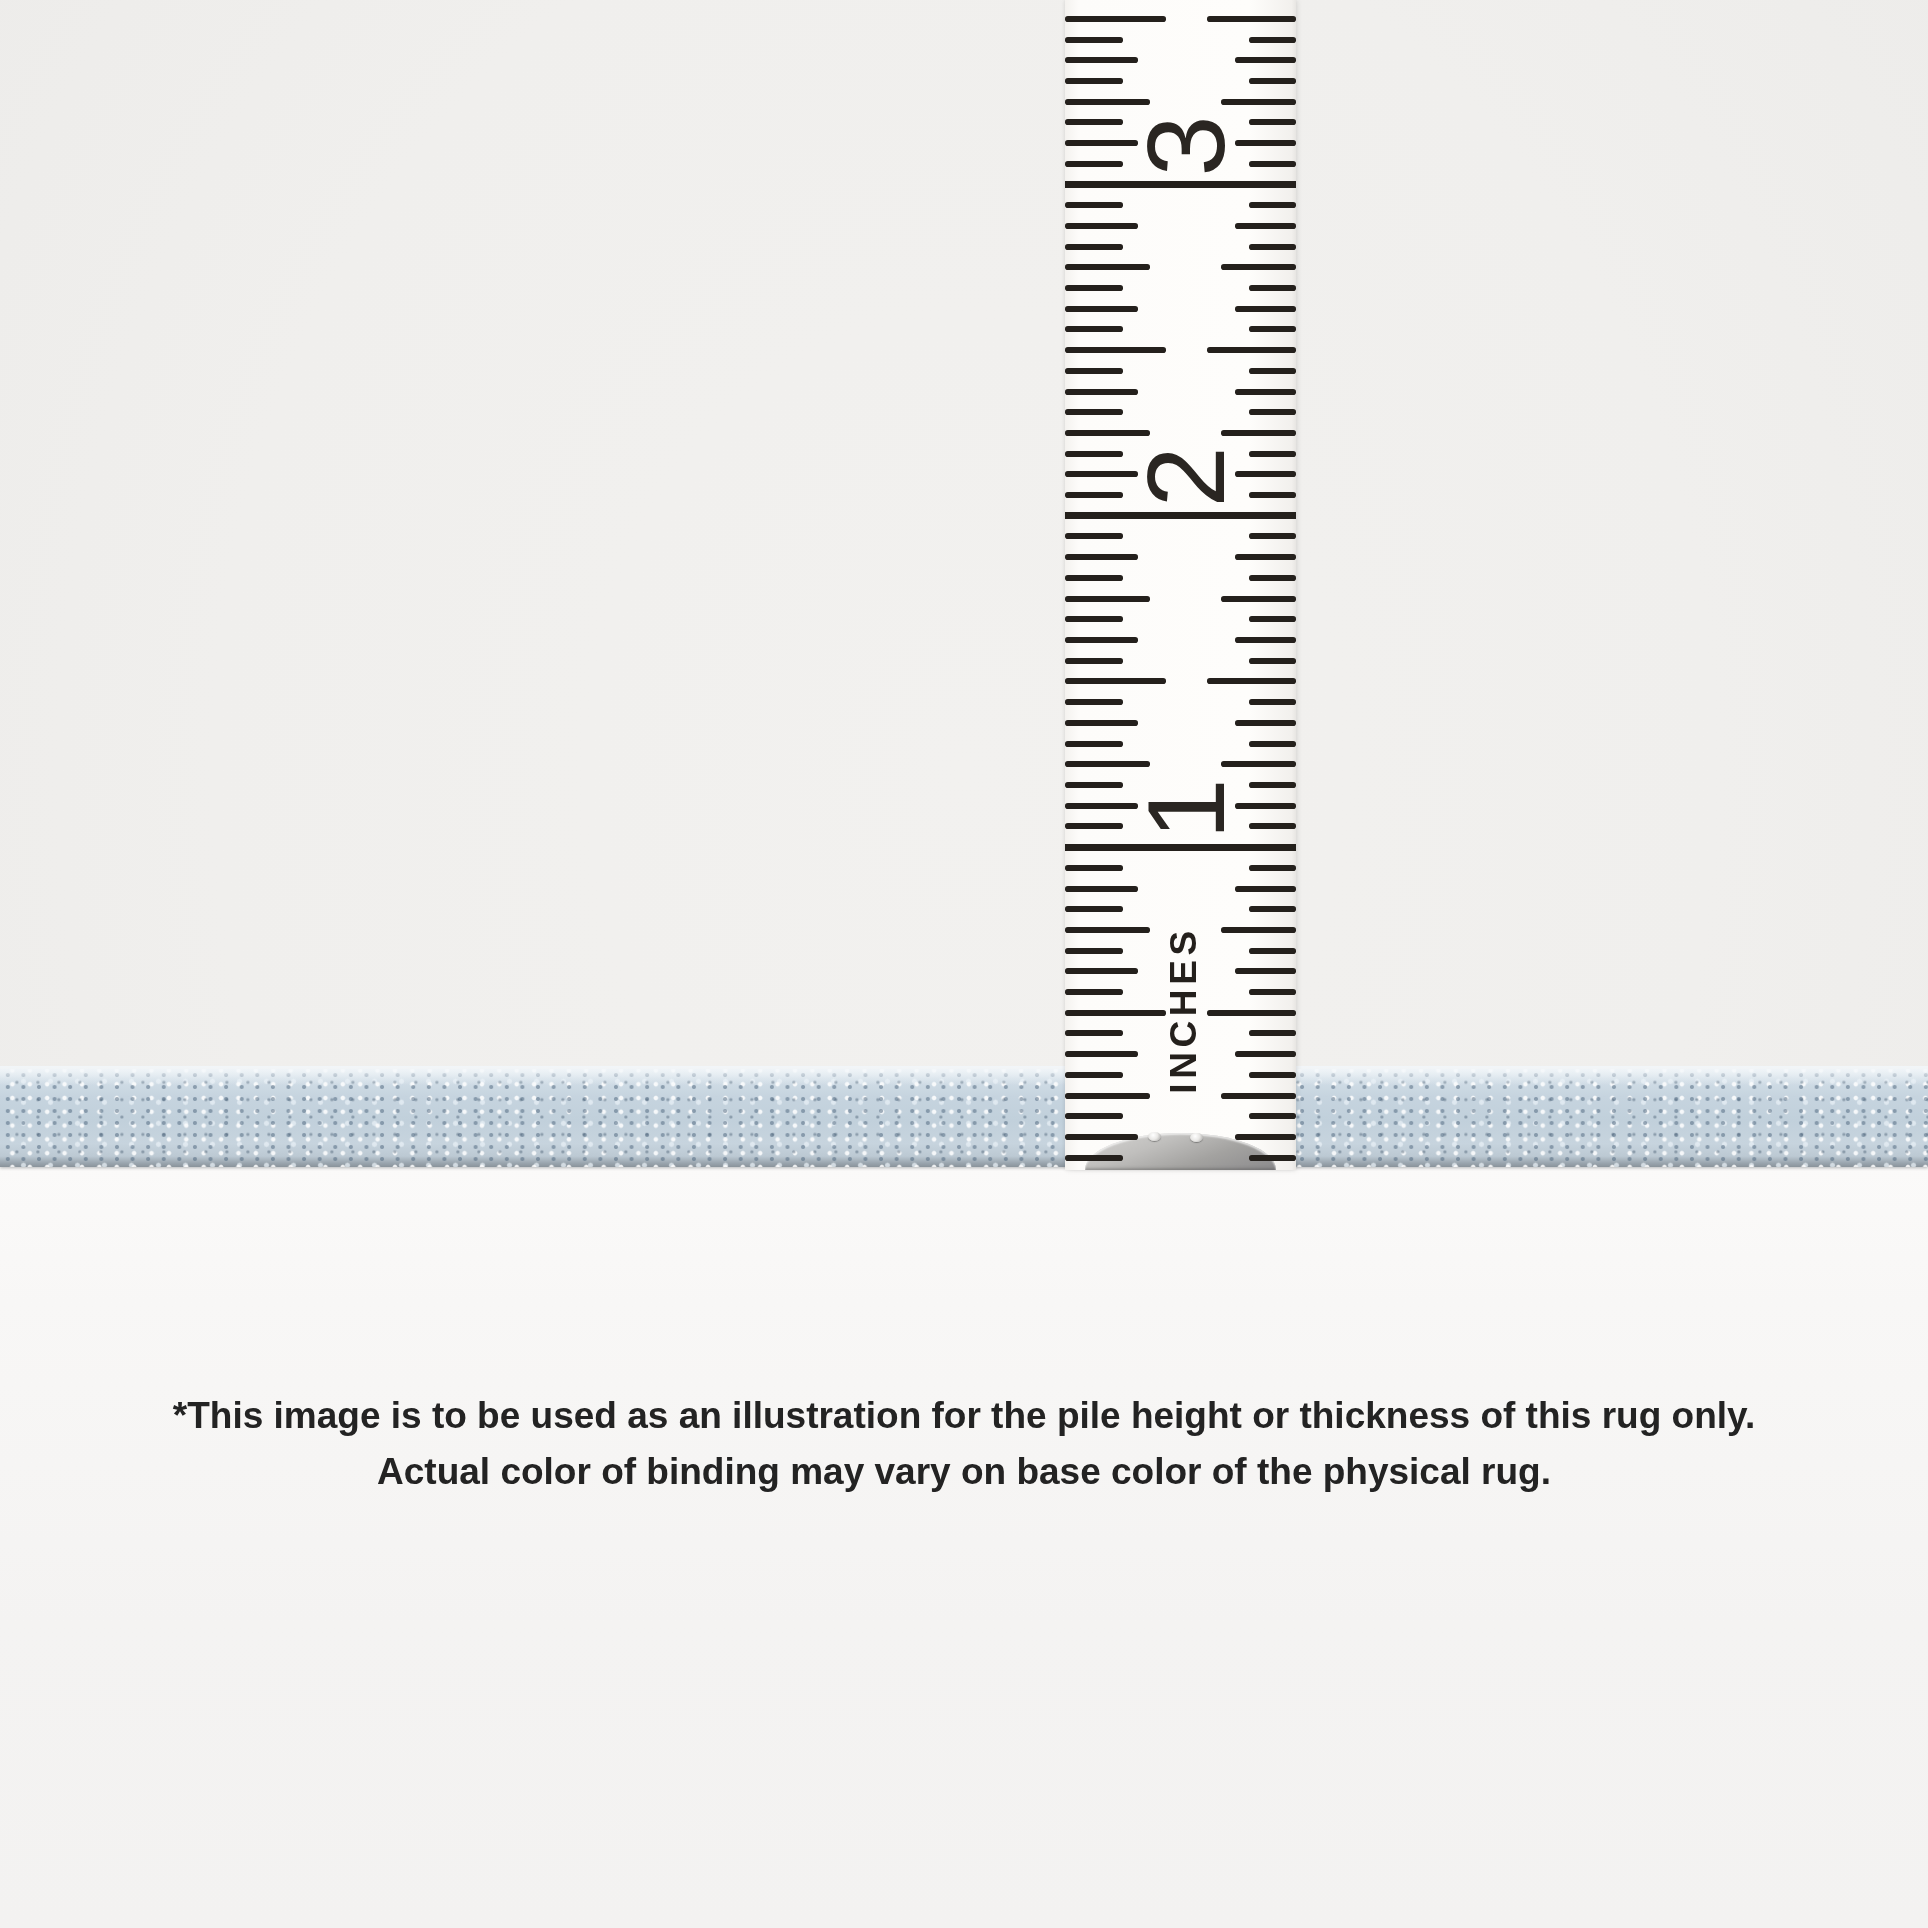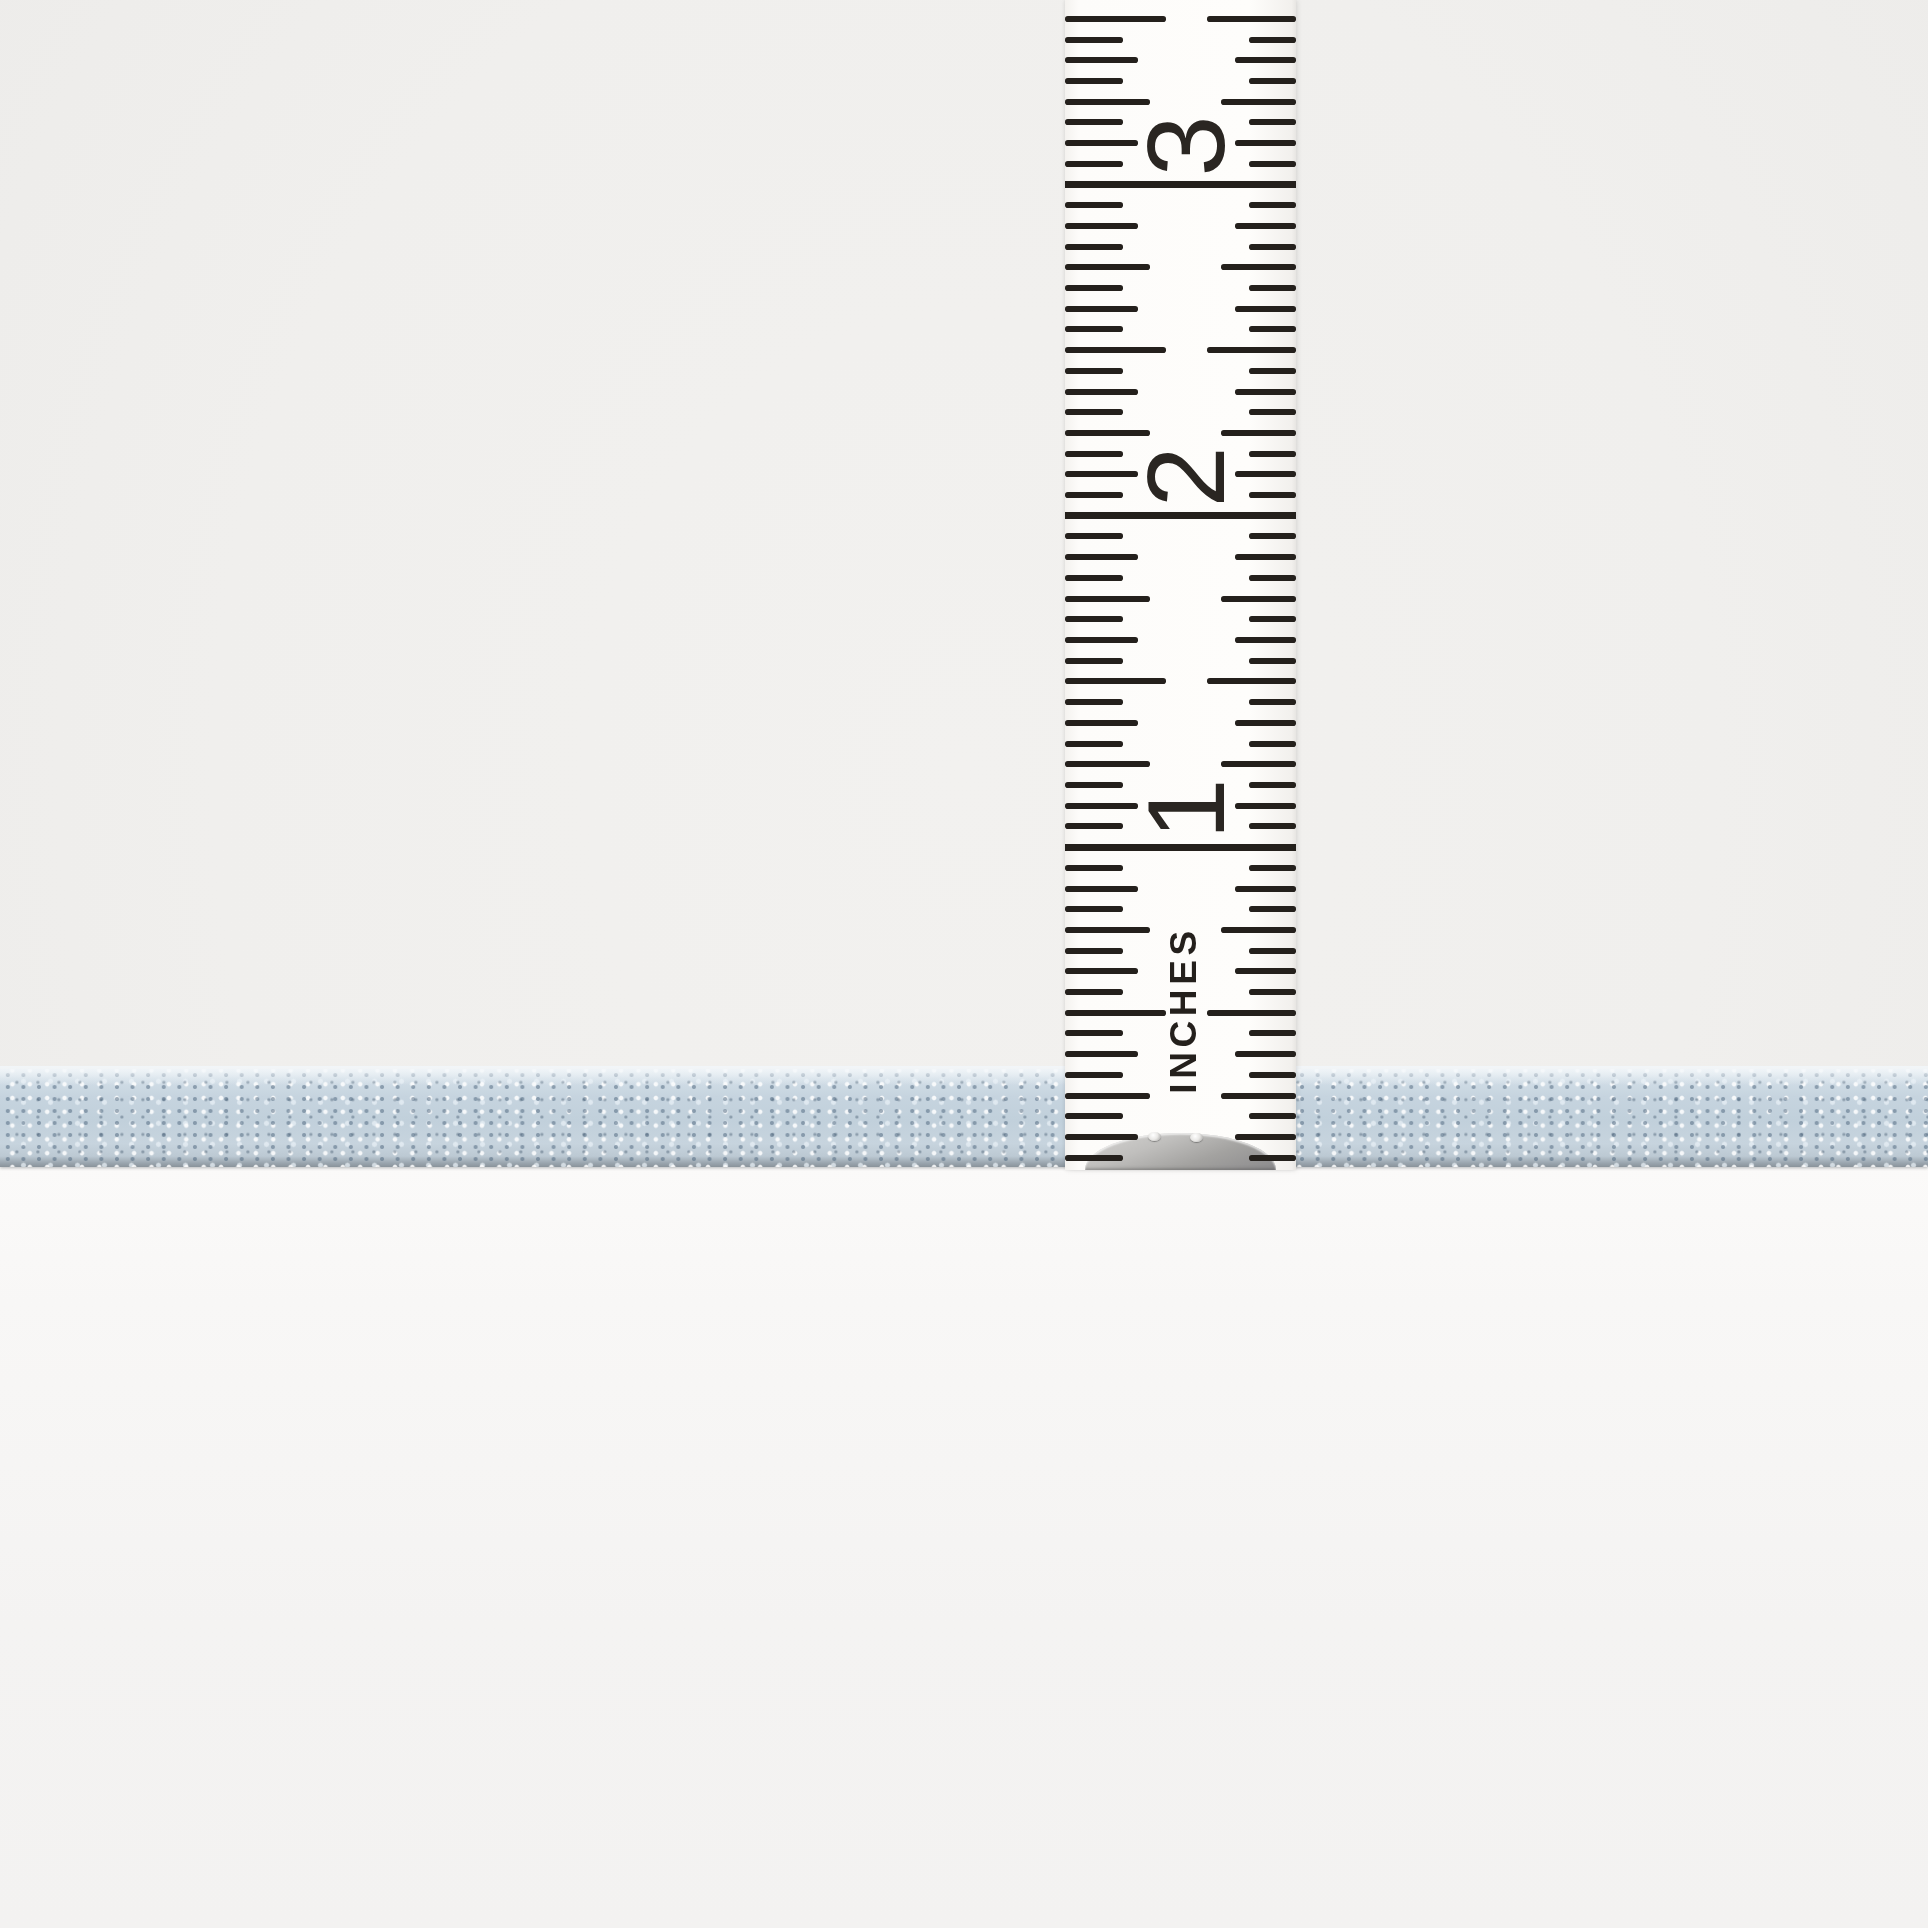--- a/index.html
+++ b/index.html
@@ -195,14 +195,18 @@
       <div class="tick right" style="top: 57px; width: 61px;"></div>
       <div class="tick left" style="top: 37px; width: 58px;"></div>
       <div class="tick right" style="top: 37px; width: 47px;"></div>
       <div class="tick left" style="top: 16px; width: 101px;"></div>
       <div class="tick right" style="top: 16px; width: 89px;"></div>
       <div class="ruler-number" style="left: 121px; top: 809px;">1</div>
       <div class="ruler-number" style="left: 121px; top: 477px;">2</div>
       <div class="ruler-number" style="left: 121px; top: 146px;">3</div>
     </div>
 
+  <div class="caption">
+    <div class="line">*This image is to be used as an illustration for the pile height or thickness of this rug only.</div>
+    <div class="line">Actual color of binding may vary on base color of the physical rug.</div>
+  </div>
 </div>
 
 
 </body></html>

